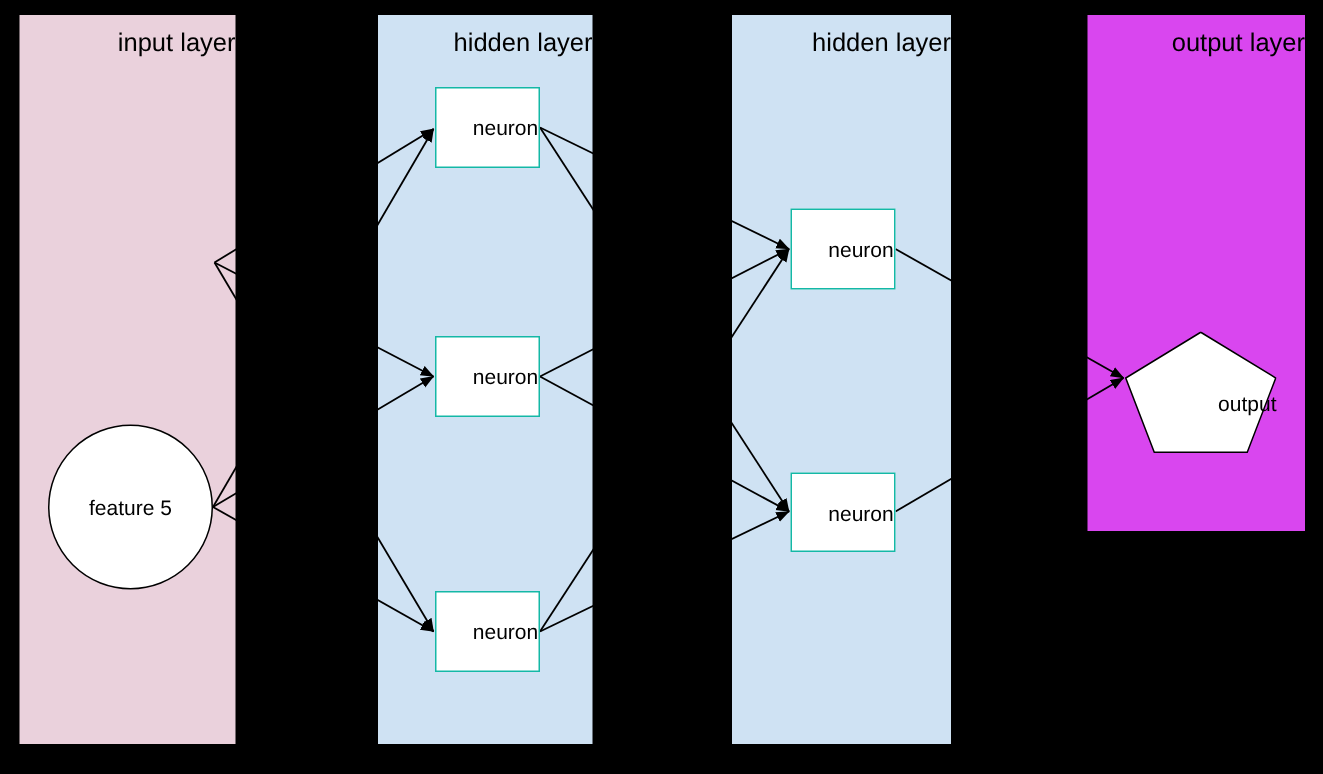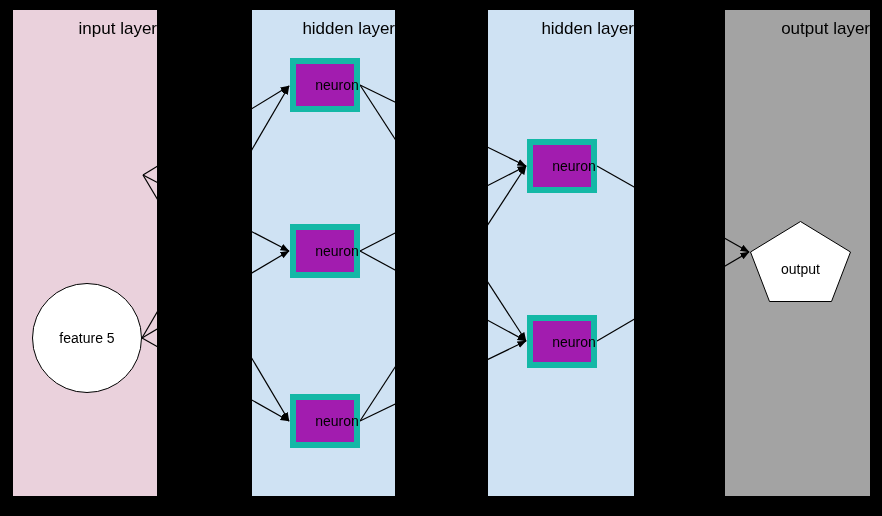--- a/index.html
+++ b/index.html
@@ -45,27 +45,28 @@
     color: #000000;
     box-sizing: border-box;
     text-align: center;
   }
   .node.circle {
     background: #ffffff;
     border: 1px solid #000000;
     border-radius: 50%;
   }
   .node.rect {
-    background: #a21caf;
-    border: 6px solid #14b8a6;
+    background: #ffffff;
+    border: 1px solid #14b8a6;
     padding-left: 24px;
   }
   .node.pentagon {
     background: transparent;
     border: none;
+    justify-content: flex-end;
   }
   .node.pentagon svg {
     position: absolute;
     left: 0;
     top: 0;
   }
   .node.pentagon .node-label {
     position: relative;
     padding-top: 14px;
   }
@@ -80,21 +81,21 @@
   <div id="panel-layer" class="layer">
       <div class="panel" style="left: 13px; top: 10px; width: 144px; height: 486px; background: rgb(234, 209, 220);">
         <div class="panel-title">input layer</div>
       </div>
       <div class="panel" style="left: 252px; top: 10px; width: 143px; height: 486px; background: rgb(207, 226, 243);">
         <div class="panel-title">hidden layer</div>
       </div>
       <div class="panel" style="left: 488px; top: 10px; width: 146px; height: 486px; background: rgb(207, 226, 243);">
         <div class="panel-title">hidden layer</div>
       </div>
-      <div class="panel" style="left: 725px; top: 10px; width: 145px; height: 486px; background: #a3a3a3;">
+      <div class="panel" style="left: 725px; top: 10px; width: 145px; height: 344px; background: #d946ef;">
         <div class="panel-title">output layer</div>
       </div>
     </div>
   <svg id="edge-layer" class="layer" width="882" height="516" viewBox="0 0 882 516">
     <defs>
       <marker id="arrowhead" markerWidth="10" markerHeight="8" refX="8.5" refY="3.5" orient="auto" markerUnits="userSpaceOnUse">
         <path d="M0,0 L9,3.5 L0,7 Z" fill="#000000"></path>
       </marker>
     </defs>
   <line x1="143" y1="175" x2="289" y2="86" stroke="#000000" stroke-width="1.2" marker-end="url(#arrowhead)"></line>

